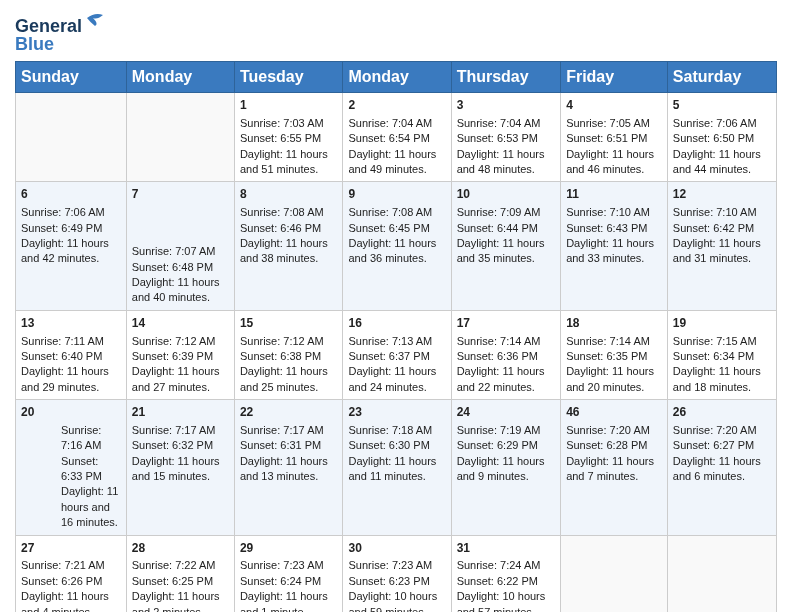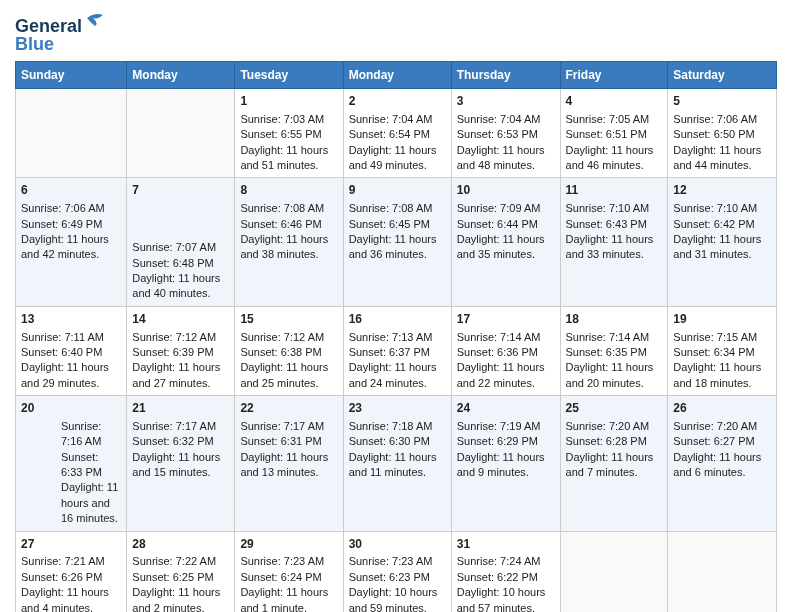--- a/index.html
+++ b/index.html
@@ -36,21 +36,21 @@
     table {
       width: 100%;
       border-collapse: collapse;
       font-size: 11px;
     }
     thead tr th {
       background: #3a7abf;
       color: #fff;
       padding: 6px 5px;
       text-align: left;
-      font-size: 12px;
+      font-size: 16px;
       font-weight: bold;
       border: 1px solid #2e6399;
     }
     tbody tr td {
       border: 1px solid #ccc;
       vertical-align: top;
       padding: 4px 5px;
       width: 113px;
       min-height: 75px;
       background: #fff;
@@ -256,21 +256,21 @@
 Sunset: 6:30 PM
 Daylight: 11 hours and 11 minutes.</div>
         </td>
         <td>
           <span class="day-num">24</span>
           <div class="day-info" style="white-space: pre-line;">Sunrise: 7:19 AM
 Sunset: 6:29 PM
 Daylight: 11 hours and 9 minutes.</div>
         </td>
         <td>
-          <span class="day-num">25</span>
+          <span class="day-num">46</span>
           <div class="day-info" style="white-space: pre-line;">Sunrise: 7:20 AM
 Sunset: 6:28 PM
 Daylight: 11 hours and 7 minutes.</div>
         </td>
         <td>
           <span class="day-num">26</span>
           <div class="day-info" style="white-space: pre-line;">Sunrise: 7:20 AM
 Sunset: 6:27 PM
 Daylight: 11 hours and 6 minutes.</div>
         </td>

